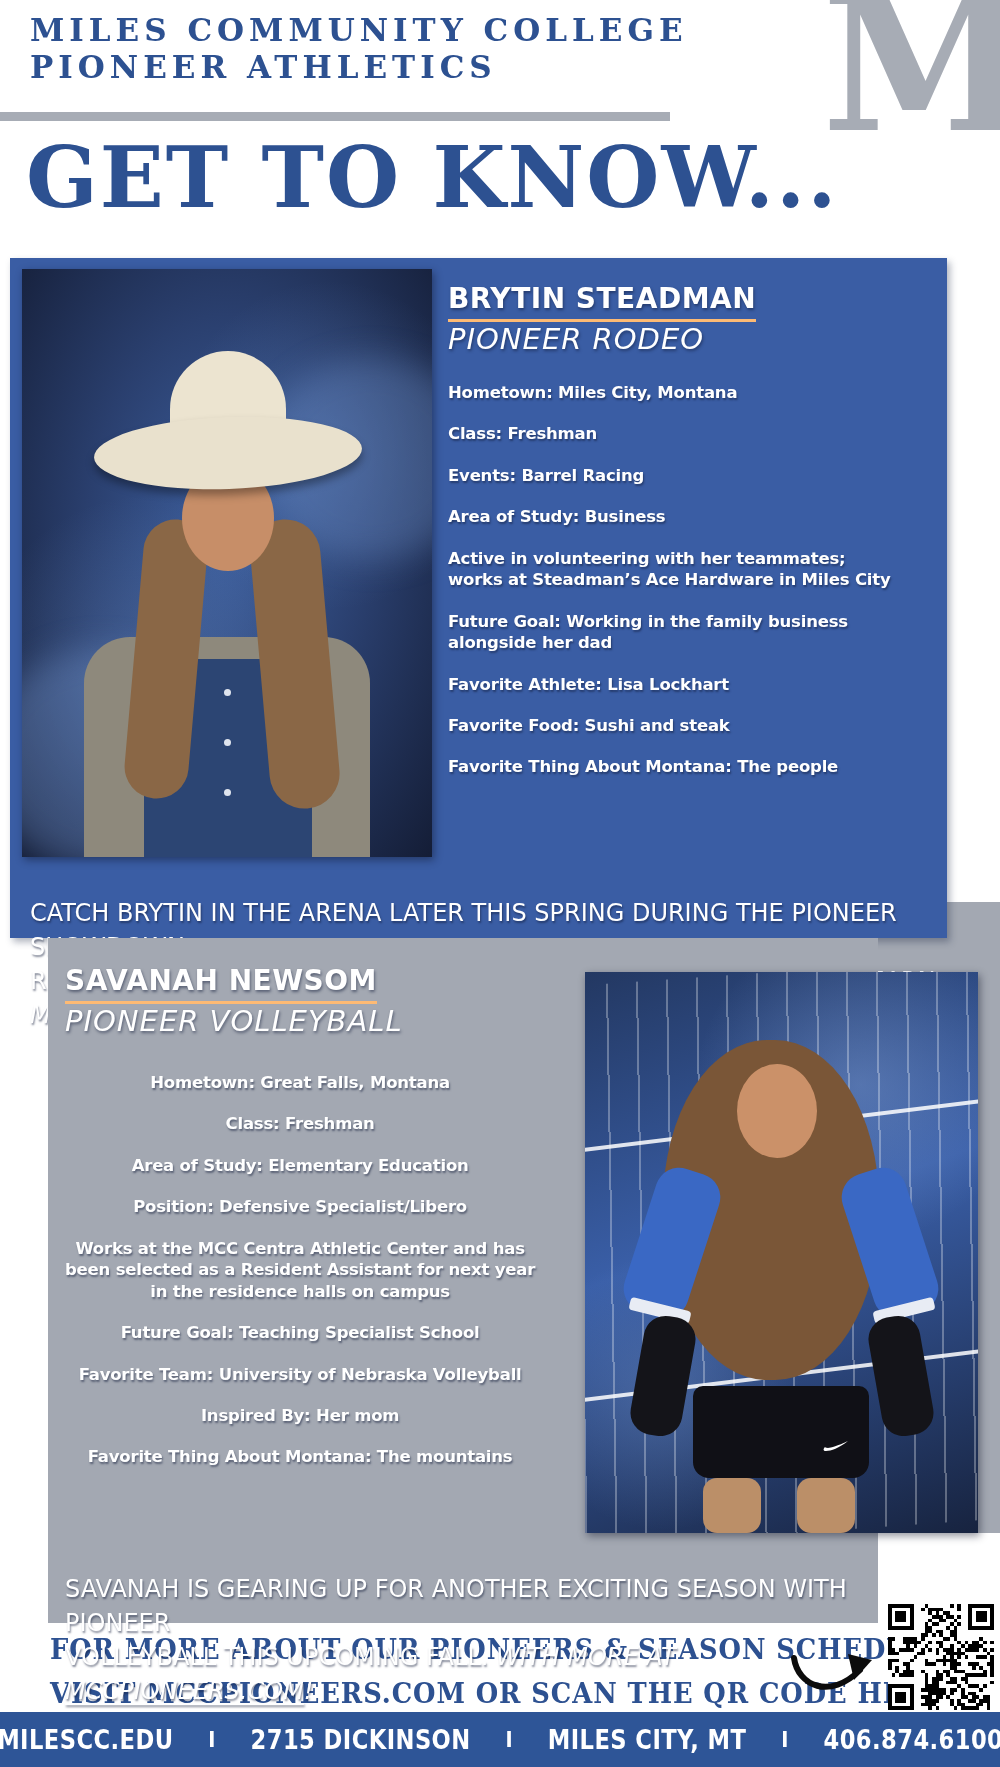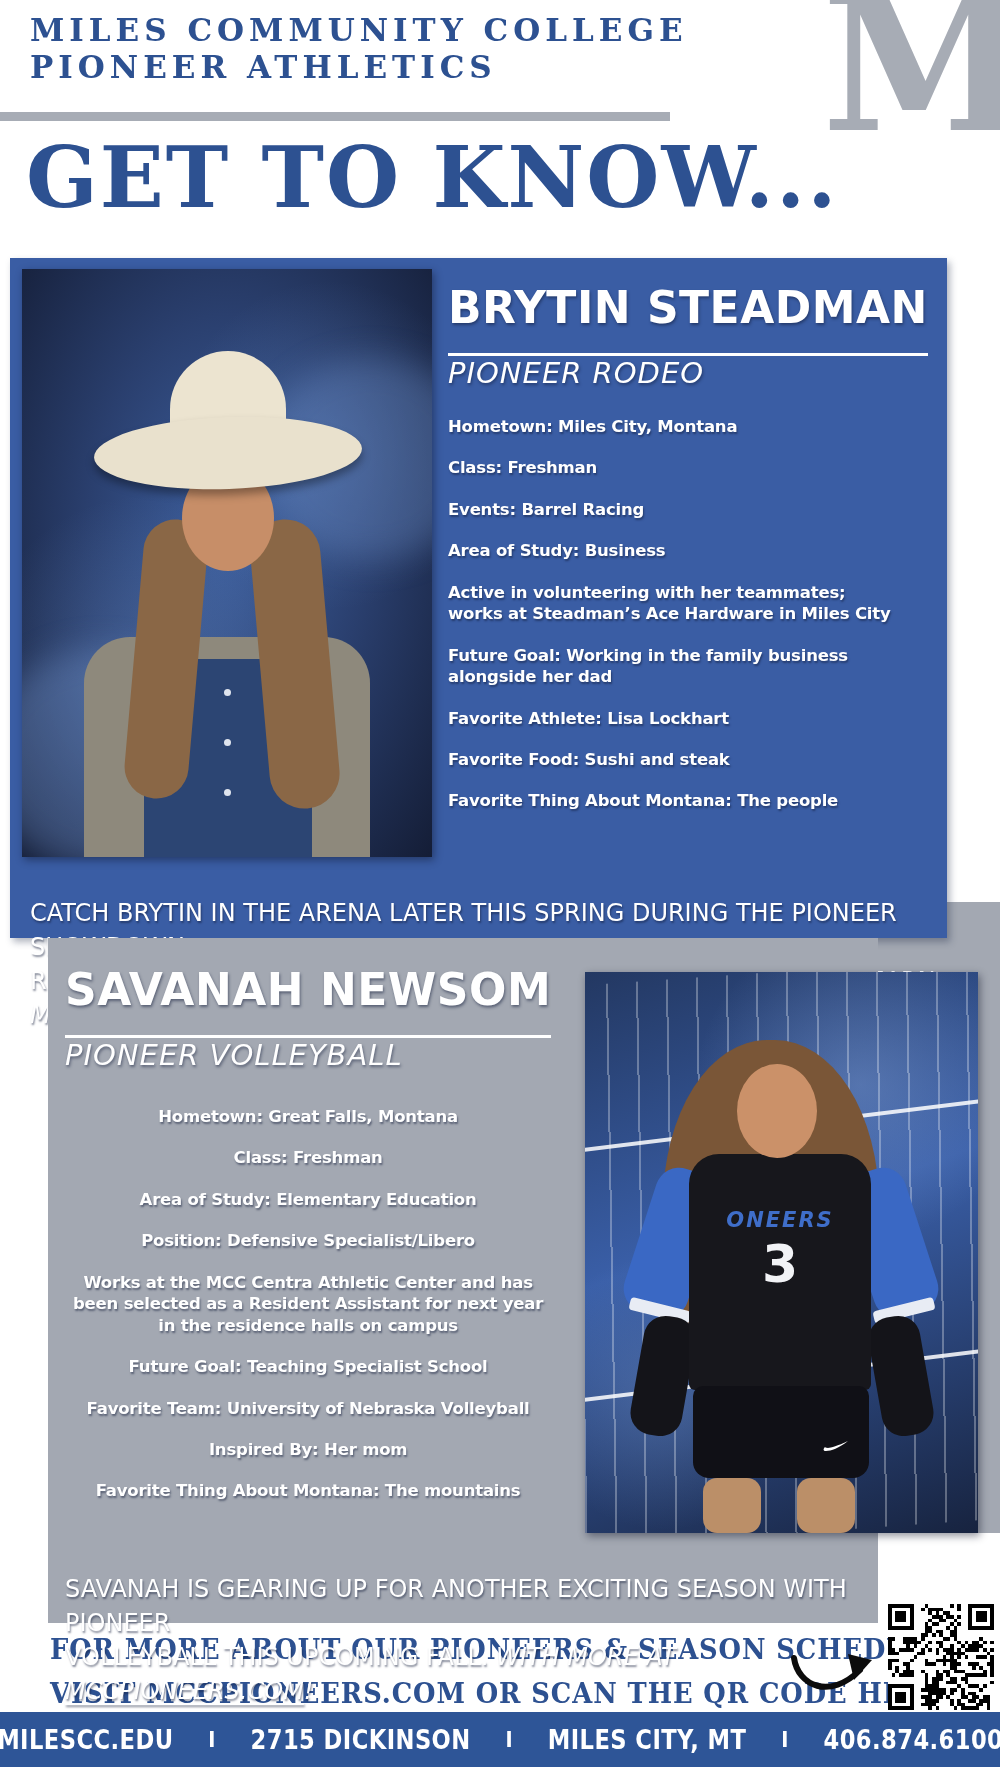--- a/index.html
+++ b/index.html
@@ -28,22 +28,22 @@
   .accent-rect{position:absolute;left:845px;top:902px;width:155px;height:631px;background:#a3a8b2;z-index:1;}
   .panel-blue{
     position:absolute;left:10px;top:258px;width:937px;height:680px;background:#3a5da4;z-index:2;
     box-shadow:3px 4px 7px rgba(30,40,70,.35);
   }
   .panel-gray{
     position:absolute;left:48px;top:938px;width:830px;height:685px;background:#a3a8b2;z-index:2;
   }
   
   .athlete-name{
-    display:inline-block;color:#fff;font-weight:bold;font-size:44px;letter-spacing:.5px;
-    border-bottom:3px solid #ffffff;padding-bottom:20px;
+    display:inline-block;color:#fff;font-weight:bold;font-size:28px;letter-spacing:.5px;
+    border-bottom:3px solid #fdba74;padding-bottom:4px;
     text-shadow:1px 2px 3px rgba(15,25,55,.5);white-space:nowrap;
   }
   .athlete-team{
     color:#fff;font-style:italic;font-size:29px;letter-spacing:1px;margin-top:0;
     text-shadow:1px 2px 3px rgba(15,25,55,.5);white-space:nowrap;
   }
   .details{margin-top:26px;}
   .detail{
     color:#fff;font-weight:bold;font-size:16.5px;letter-spacing:-.2px;line-height:1.3;
     margin-bottom:20px;white-space:pre-line;
@@ -202,24 +202,20 @@
   <div class="net-strings"></div>
   <div class="net-band" style="left:-30px;top:150px;"></div>
   <div class="net-band" style="left:-30px;top:400px;"></div>
   <div class="hair-vb"></div>
   <div class="sleeve" style="left:54px;top:196px;transform:rotate(18deg);"></div>
   <div class="sleeve" style="left:272px;top:196px;transform:rotate(-18deg);"></div>
   <div class="stripe" style="left:44px;top:332px;transform:rotate(14deg);"></div>
   <div class="stripe" style="left:288px;top:332px;transform:rotate(-14deg);"></div>
   <div class="forearm" style="left:52px;top:344px;transform:rotate(10deg);"></div>
   <div class="forearm" style="left:290px;top:344px;transform:rotate(-10deg);"></div>
-  <div class="jersey">
-    <div class="jersey-text">ONEERS</div>
-    <div class="jersey-num">3</div>
-  </div>
   <div class="face-vb"></div>
   <div class="shorts"></div>
   <svg class="swoosh" viewBox="0 0 26 12">
     <path d="M25 1 C16 8 8 11 3 11 C0 11 0 9 2 7 C4 9 10 8 25 1 Z" fill="#ffffff"></path>
   </svg>
   <div class="leg" style="left:118px;"></div>
   <div class="leg" style="left:212px;"></div>
 </div>
 
 <div class="footer-slab">

